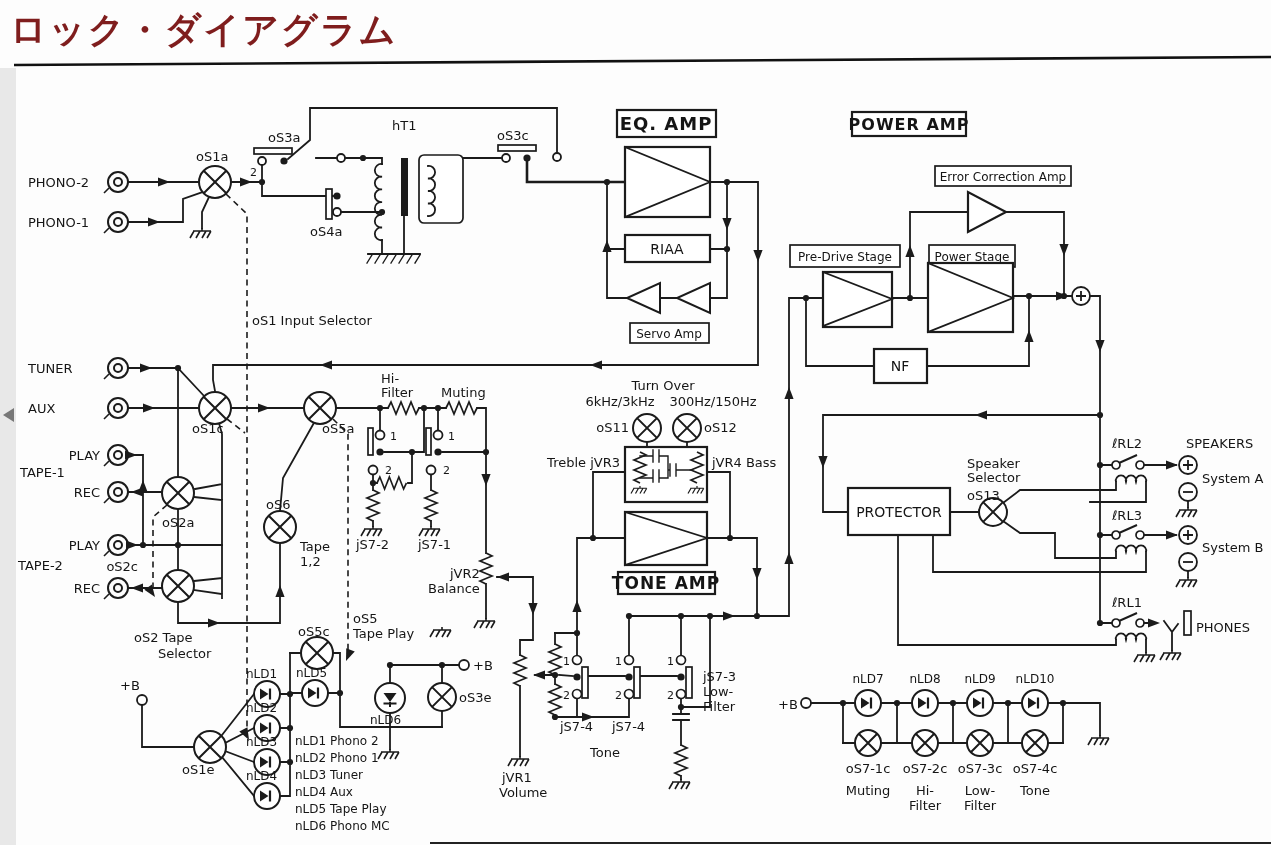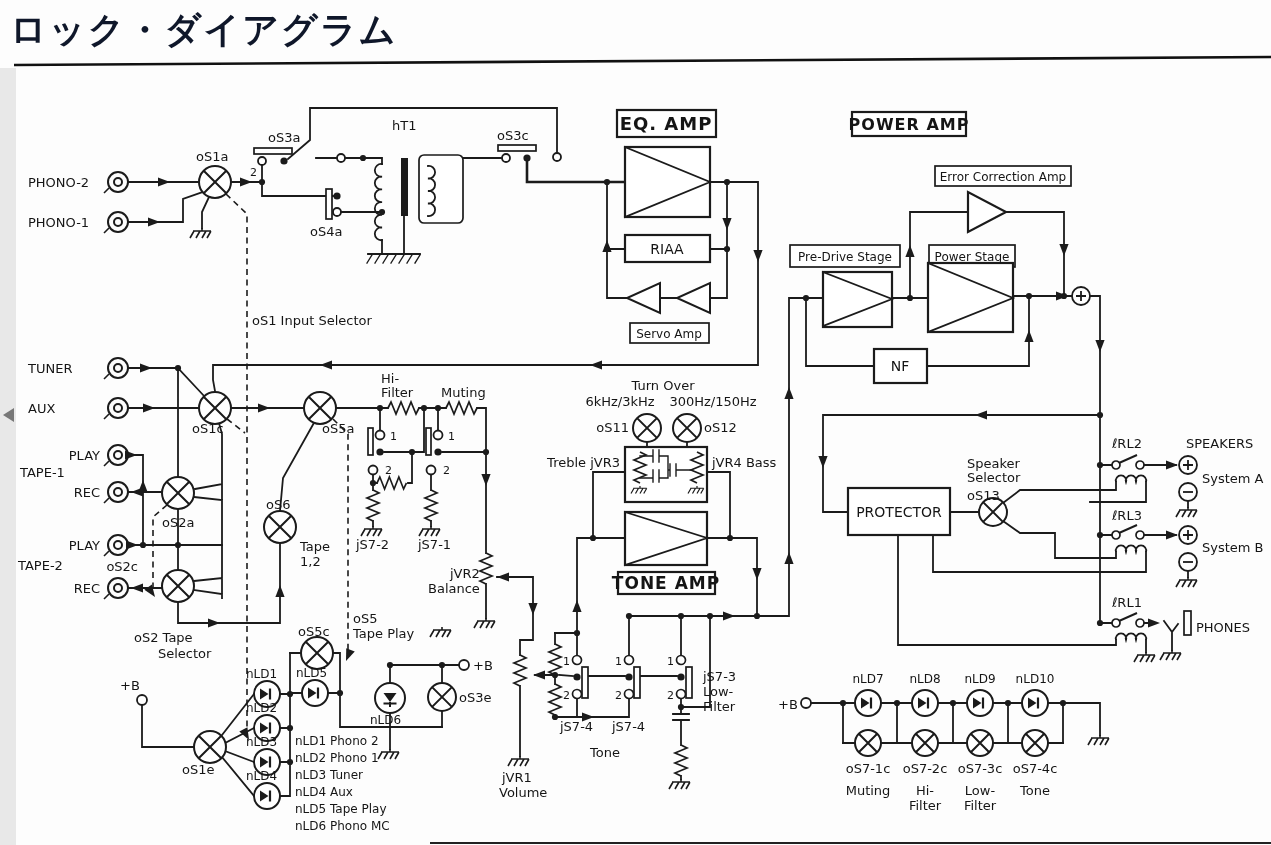--- a/index.html
+++ b/index.html
@@ -1,18 +1,18 @@
 <!DOCTYPE html>
 <html><head>
 <meta charset="utf-8">
 <style>
   html,body{margin:0;padding:0;background:#fff;}
   .page{position:relative;width:1271px;height:845px;background:#fdfdfd;overflow:hidden;
         font-family:"DejaVu Sans",sans-serif;}
-  .hdr{position:absolute;left:10px;top:6px;font-size:36px;font-weight:bold;color:#0f172a;
+  .hdr{position:absolute;left:10px;top:6px;font-size:36px;font-weight:bold;color:#7f1d1d;
        letter-spacing:2px;font-family:"DejaVu Sans",sans-serif;}
   svg{position:absolute;left:0;top:0;}
   .w{fill:none;stroke:#1b1b1b;stroke-width:1.8;stroke-linecap:square;stroke-linejoin:miter;}
   .w2{stroke-width:2.6;}
   .thin{stroke-width:1.4;}
   .d{fill:none;stroke:#1b1b1b;stroke-width:1.6;stroke-dasharray:6 4.5;}
   .bx{fill:#ffffff;stroke:#1b1b1b;stroke-width:2.2;}
   .lbx{fill:#ffffff;stroke:#1b1b1b;stroke-width:1.7;}
   .oc{fill:#ffffff;stroke:#1b1b1b;stroke-width:1.8;}
   .fc{fill:#1b1b1b;stroke:none;}

